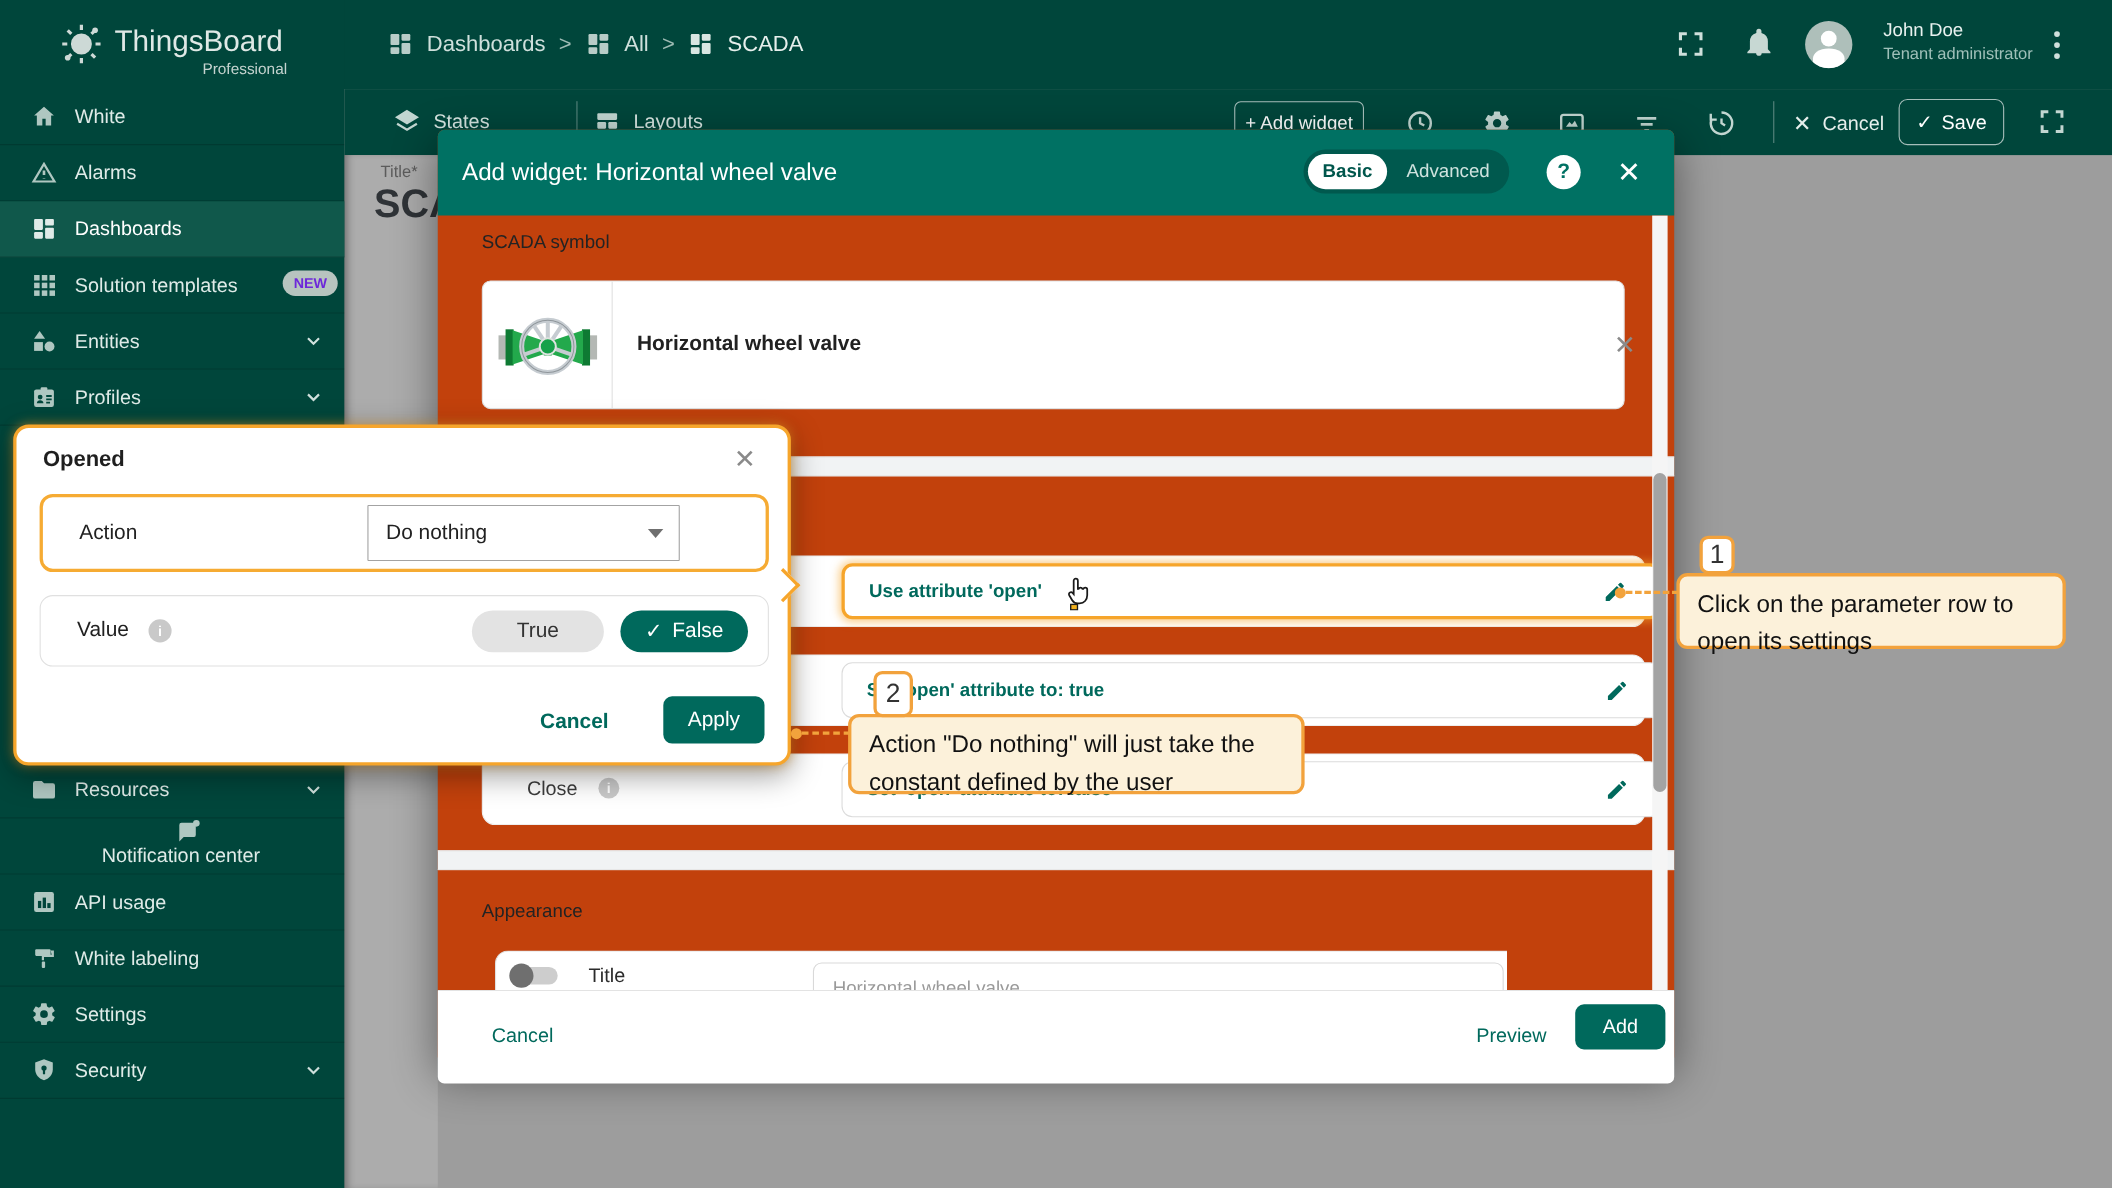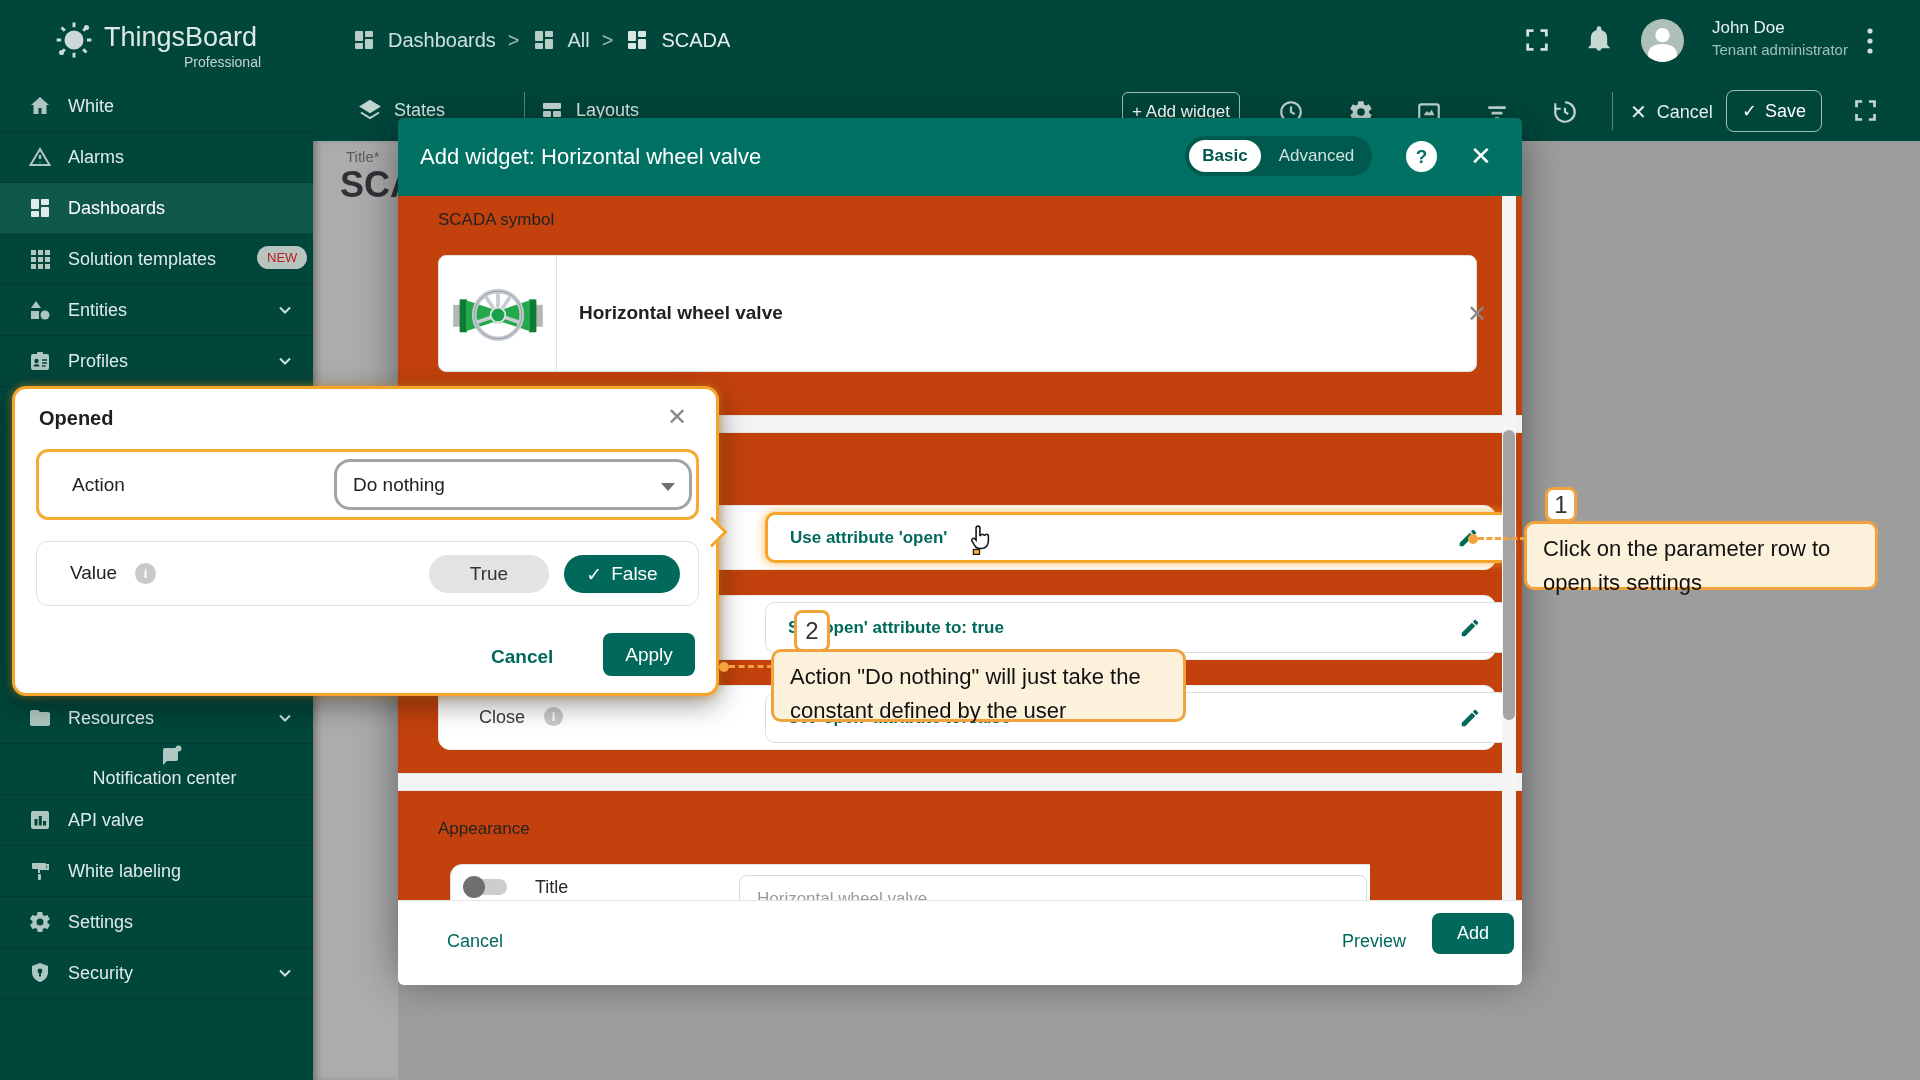--- a/index.html
+++ b/index.html
@@ -12,21 +12,21 @@
   .crumb-sep{color:#9fbcb5;font-size:20px;}
   .usr-name{color:#e9f2f0;font-size:17px;}
   .usr-role{color:#9fc0b9;font-size:15px;}
   
   #sidebar{left:0;top:0;width:313px;height:1080px;background:#00463b;z-index:3;}
   .sb-item{position:absolute;left:0;width:313px;height:51px;border-bottom:1px solid rgba(0,0,0,.16);display:flex;align-items:center;cursor:pointer;}
   .sb-item.active{background:#10584b;}
   .sb-ic{width:24px;height:24px;margin-left:28px;color:#afc7c1;flex:none;}
   .sb-lb{margin-left:16px;font-size:18px;color:#dfebe8;font-weight:500;white-space:nowrap;}
   .sb-chev{position:absolute;right:18px;color:#cfe0dc;width:20px;height:20px;}
-  .badge-new{position:absolute;left:257px;top:12px;background:#b7c4bf;color:#b91c1c;font-size:13px;font-weight:normal;padding:4px 10px;border-radius:13px;}
+  .badge-new{position:absolute;left:257px;top:12px;background:#b7c4bf;color:#6d28d9;font-size:13px;font-weight:bold;padding:4px 10px;border-radius:13px;}
   
   .tb-tab{display:flex;align-items:center;color:#d8e6e2;font-size:18px;font-weight:500;}
   .tb-ic{width:24px;height:24px;color:#c2d6d1;}
   .btn-outline-w{border:1px solid rgba(255,255,255,.65);border-radius:6px;color:#fff;font-size:17px;display:flex;align-items:center;justify-content:center;}
   
   #panel-strip{left:313px;top:141px;width:85px;height:939px;background:#acacac;box-shadow:inset 6px 0 8px -4px rgba(0,0,0,.4);}
   
   #modal{left:398px;top:118px;width:1124px;height:849px;background:#c2410c;border-radius:6px;box-shadow:0 12px 40px rgba(0,0,0,.45);z-index:5;}
   #modal-head{left:0;top:0;width:1124px;height:78px;background:#007163;border-radius:6px 6px 0 0;display:flex;align-items:center;}
   .m-title{color:#fff;font-size:22px;margin-left:22px;font-weight:500;}
@@ -51,21 +51,21 @@
   
   #m-footer{left:0;top:782px;width:1124px;height:85px;background:#fff;border-top:1px solid #e3e3e3;border-radius:0 0 6px 6px;}
   .teal-link{color:#00695c;font-size:18px;font-weight:500;cursor:pointer;}
   .btn-teal{background:#00695c;color:#fff;border-radius:8px;display:flex;align-items:center;justify-content:center;font-weight:500;cursor:pointer;}
   
   #popup{left:12px;top:386px;width:707px;height:310px;background:#fff;border:3px solid #f6a52b;border-radius:14px;box-shadow:0 8px 28px rgba(0,0,0,.4),0 0 10px rgba(246,165,43,.6);z-index:8;}
   #popup-notch{left:701px;top:521px;width:22px;height:22px;background:#fff;border-top:3px solid #f6a52b;border-right:3px solid #f6a52b;transform:rotate(45deg);z-index:9;}
   .pp-title{font-size:20px;font-weight:bold;color:#1f1f1f;}
   #pp-action{left:21px;top:60px;width:663px;height:71px;border:3px solid #f6ab33;border-radius:12px;}
   .pp-lbl{font-size:19px;color:#212121;}
-  #pp-select{position:absolute;left:295px;top:7px;width:358px;height:51px;border:3px solid #a3a3a3;border-radius:16px;display:flex;align-items:center;cursor:pointer;background:#fff;}
+  #pp-select{position:absolute;left:295px;top:7px;width:284px;height:51px;border:1px solid #a3a3a3;border-radius:1px;display:flex;align-items:center;cursor:pointer;background:#fff;}
   #pp-value{left:21px;top:152px;width:663px;height:65px;border:1px solid #e0e0e0;border-radius:12px;}
   .pill-toggle{position:absolute;height:38px;border-radius:19px;display:flex;align-items:center;justify-content:center;font-size:19px;cursor:pointer;}
   
   .tip{background:#fcf1da;border:3px solid #f2a23c;border-radius:10px;color:#111;font-size:22px;line-height:34px;padding:8px 16px;z-index:10;}
   .tipnum{background:#fff;border:3px solid #f2a23c;border-radius:8px;color:#333;font-size:24px;font-weight:500;display:flex;align-items:center;justify-content:center;z-index:11;}
   .dashline{border-top:3px dashed #f2a33c;z-index:10;}
   .dashdot{width:10px;height:10px;border-radius:50%;background:#f2a33c;z-index:10;}
   svg{display:block;}
 </style>
 </head>
@@ -320,21 +320,21 @@
     </div>
     <div class="sb-item" style="top:795px;">
       <span class="sb-ic">
           <svg width="24" height="24" viewBox="0 0 24 24" fill="#afc7c1">
             <rect x="3" y="3" width="18" height="18" rx="2"></rect>
             <rect x="6.5" y="11" width="3" height="6.5" fill="#00463b"></rect>
             <rect x="10.8" y="8" width="3" height="9.5" fill="#00463b"></rect>
             <rect x="15" y="13" width="3" height="4.5" fill="#00463b"></rect>
           </svg>
         </span>
-      <span class="sb-lb">API valve</span>
+      <span class="sb-lb">API usage</span>
     </div>
     <div class="sb-item" style="top:846px;">
       <span class="sb-ic">
           <svg width="24" height="24" viewBox="0 0 24 24" fill="#afc7c1">
             <rect x="4" y="4" width="14" height="6" rx="1"></rect>
             <path d="M18 5h3v6h-9v3h-2v-5h9z"></path>
             <rect x="10" y="15" width="3" height="6" rx="1"></rect>
           </svg>
         </span>
       <span class="sb-lb">White labeling</span>

